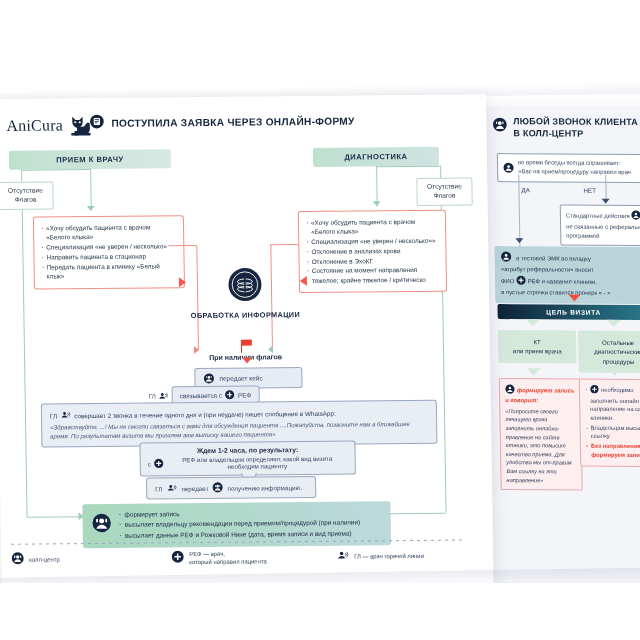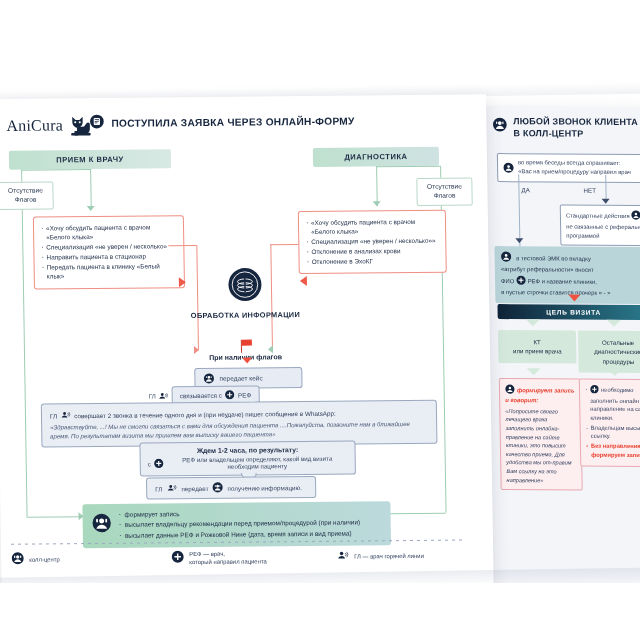--- a/index.html
+++ b/index.html
@@ -420,20 +420,21 @@
         <li>Передать пациента в клинику «Белый клык»</li>
       </ul>
     </div>
 
     <div class="lp redbox" id="box-right-bul">
       <ul>
         <li>«Хочу обсудить пациента с врачом «Белого клыка»</li>
         <li>Специализация «не уверен / несколько»»</li>
         <li>Отклонение в анализах крови</li>
         <li>Отклонение в ЭхоКГ</li>
+        <li>Состояние на момент направления тяжелое; крайне тяжелое / критическо</li>
       </ul>
     </div>
 
     <div class="ln h red" style="left:172px;top:148px;width:28px;"></div>
     <div class="ln v red" style="left:200px;top:148px;height:105px;"></div>
     <div class="ln h red" style="left:274px;top:148px;width:28px;"></div>
     <div class="ln v red" style="left:274px;top:148px;height:105px;"></div>
     <div class="arrow-r red" style="left:196px;top:249px;"></div>
     <div class="arrow-l red" style="left:270px;top:249px;"></div>
 

